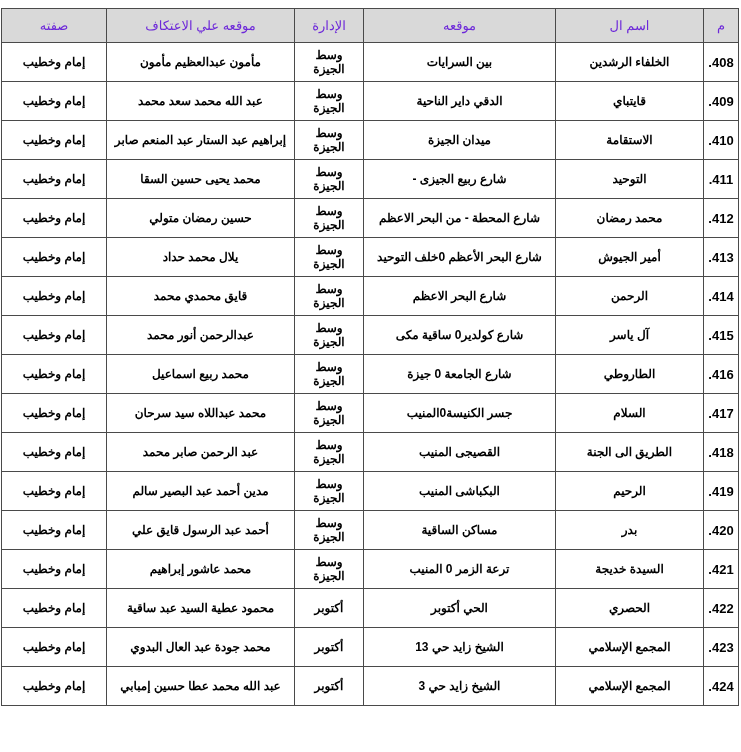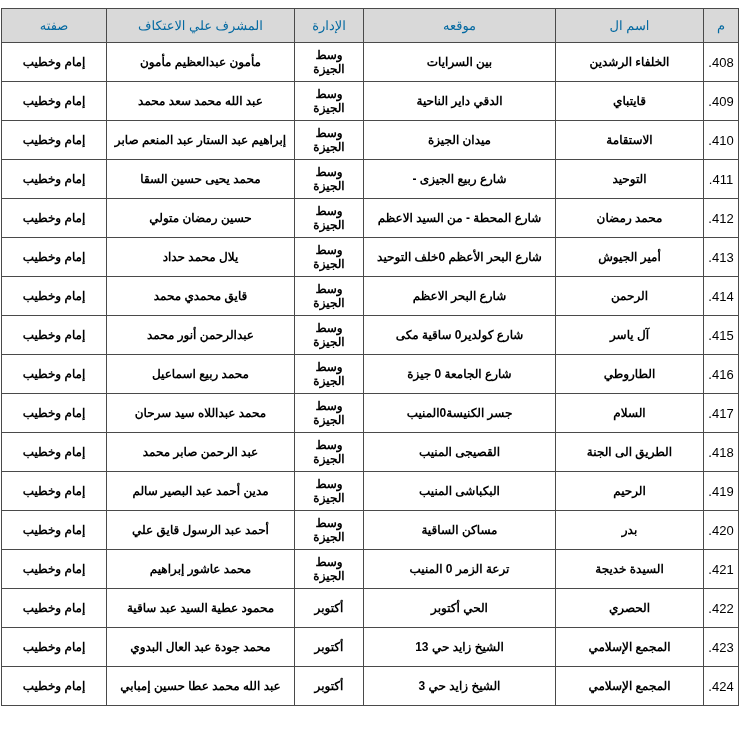--- a/index.html
+++ b/index.html
@@ -27,33 +27,33 @@
     text-align:center;
     vertical-align:middle;
     padding:2px 4px;
     overflow:hidden;
     box-sizing:border-box;
   }
   .mosque-table thead th{
     background:#d9d9d9;
     font-weight:normal;
     font-size:13px;
-    color:#0369a1;
+    color:#6d28d9;
     height:34px;
     text-align:center;
   }
   .mosque-table tbody td{
     height:39px;
     font-weight:bold;
     font-size:12px;
     color:#000000;
     background:#ffffff;
   }
   .mosque-table tbody td.c-num{
-    font-weight:normal;
+    font-weight:bold;
     font-size:13px;
   }
 </style>
 </head>
 <body>
 
 <div class="page">
   <table class="mosque-table" dir="rtl">
     <colgroup>
       <col style="width:35px">
@@ -62,21 +62,21 @@
       <col style="width:69px">
       <col style="width:188px">
       <col style="width:105px">
     </colgroup>
     <thead>
       <tr>
         <th>م</th>
         <th>اسم ال</th>
         <th>موقعه</th>
         <th>الإدارة</th>
-        <th>المشرف علي الاعتكاف</th>
+        <th>موقعه علي الاعتكاف</th>
         <th>صفته</th>
       </tr>
     </thead>
     <tbody id="table-body">
         <tr>
           <td class="c-num">408.</td>
           <td class="c-name">الخلفاء الرشدين</td>
           <td class="c-loc">بين السرايات</td>
           <td class="c-admin">وسط الجيزة</td>
           <td class="c-sup">مأمون عبدالعظيم مأمون</td>
@@ -102,21 +102,21 @@
           <td class="c-num">411.</td>
           <td class="c-name">التوحيد</td>
           <td class="c-loc">شارع ربيع الجيزى -</td>
           <td class="c-admin">وسط الجيزة</td>
           <td class="c-sup">محمد يحيى حسين السقا</td>
           <td class="c-role">إمام وخطيب</td>
         </tr>
         <tr>
           <td class="c-num">412.</td>
           <td class="c-name">محمد رمضان</td>
-          <td class="c-loc">شارع المحطة - من السيد الاعظم</td>
+          <td class="c-loc">شارع المحطة - من البحر الاعظم</td>
           <td class="c-admin">وسط الجيزة</td>
           <td class="c-sup">حسين رمضان متولي</td>
           <td class="c-role">إمام وخطيب</td>
         </tr>
         <tr>
           <td class="c-num">413.</td>
           <td class="c-name">أمير الجيوش</td>
           <td class="c-loc">شارع البحر الأعظم 0خلف التوحيد</td>
           <td class="c-admin">وسط الجيزة</td>
           <td class="c-sup">يلال محمد حداد</td>

